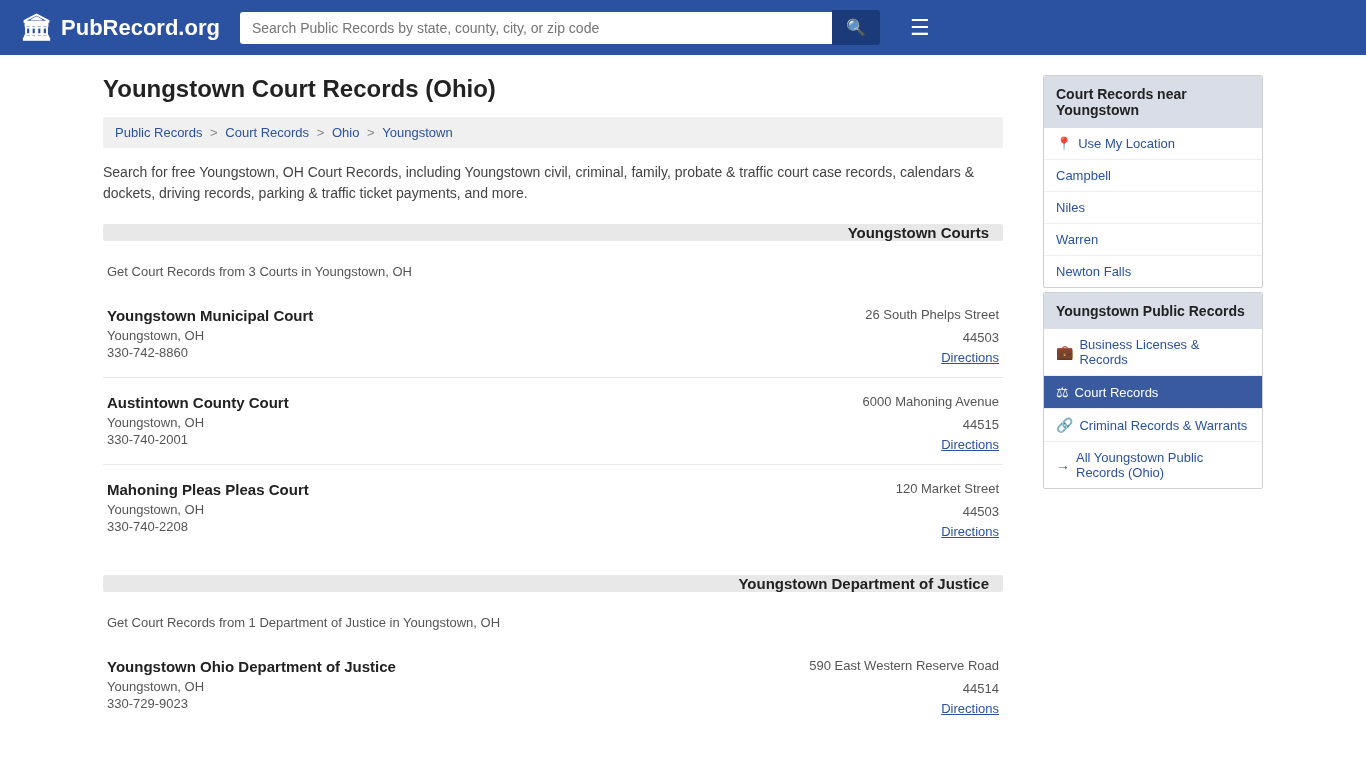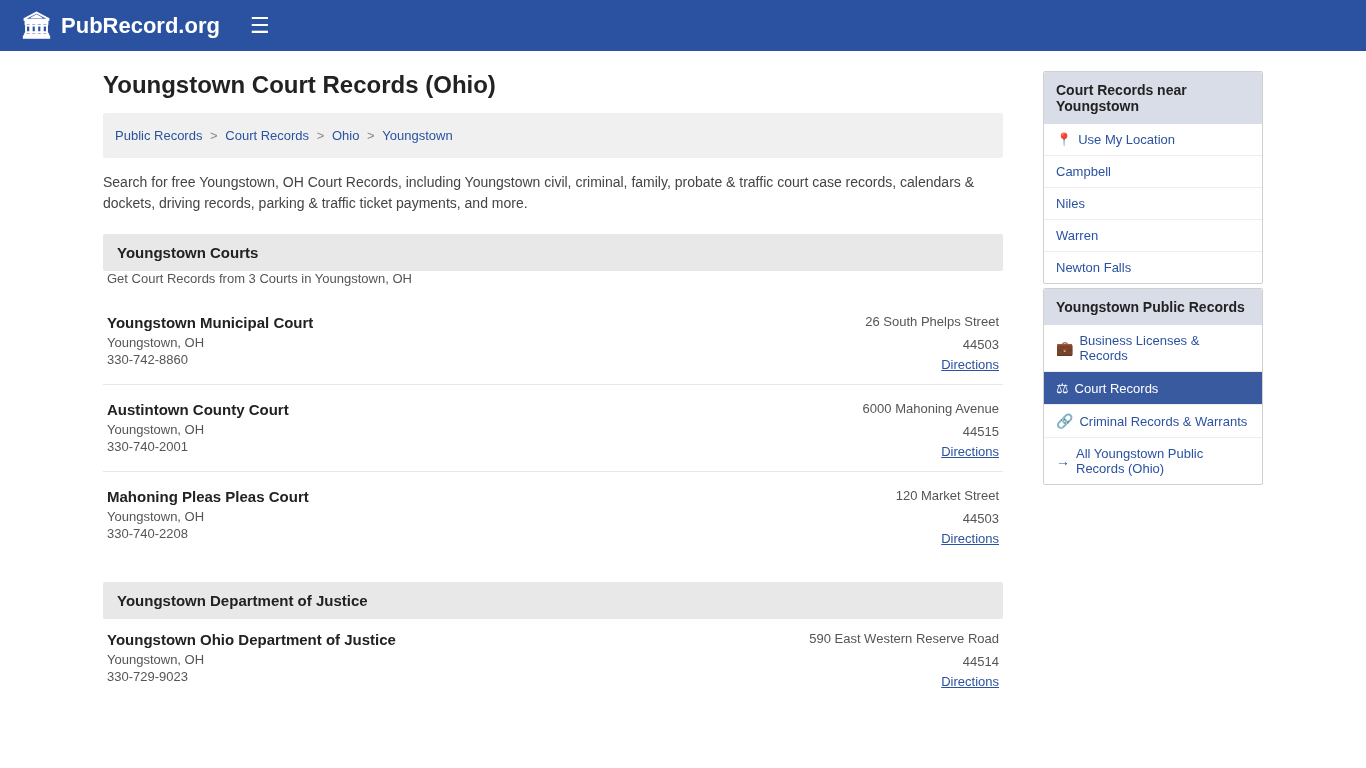--- a/index.html
+++ b/index.html
@@ -70,47 +70,48 @@
       flex: 1;
     }
     #page-title {
       font-size: 24px;
       font-weight: bold;
       color: #222;
       margin-bottom: 14px;
     }
     #breadcrumb {
       background: #f0f0f0;
-      padding: 15px 12px;
+      padding: 8px 12px;
       font-size: 13px;
       color: #555;
       margin-bottom: 14px;
       border-radius: 2px;
     }
     #breadcrumb a {
       color: #2a52a0;
       text-decoration: none;
     }
     #breadcrumb span { margin: 0 4px; color: #888; }
 
     #page-description {
       font-size: 14px;
       color: #444;
       line-height: 1.5;
       margin-bottom: 20px;
     }
 
     .section-header {
       background: #e8e8e8;
-      padding: 10px 14px;
+      padding: 0 14px;
       font-weight: bold;
       font-size: 15px;
       color: #222;
-      margin-bottom: 0;
+      margin-bottom: 23px;
       border-radius: 2px;
+      text-align: right;
     }
 
     .section-desc {
       font-size: 13px;
       color: #555;
       margin-bottom: 16px;
       padding: 0 4px;
     }
 
     .court-entry {
@@ -205,20 +206,24 @@
     .sidebar-location-item:last-child { border-bottom: none; }
   </style>
 </head>
 <body>
 
 <div id="header">
   <a id="logo-area" href="#">
     <span id="logo-icon">🏛</span>
     <span>PubRecord.org</span>
   </a>
+  <div id="search-bar">
+    <input id="search-input" type="text" placeholder="Search Public Records by state, county, city, or zip code" style="">
+    <button id="search-button">🔍</button>
+  </div>
   <span id="menu-icon">☰</span>
 </div>
 
 <div id="main-container">
 
   <div id="content">
 
     <h1 id="page-title">Youngstown Court Records (Ohio)</h1>
 
     <div id="breadcrumb">
@@ -257,20 +262,21 @@
             <div class="court-left">
               <div class="court-name">Mahoning Pleas Pleas Court</div>
               <div class="court-city">Youngstown, OH</div>
               <div class="court-phone">330-740-2208</div>
             </div>
             <div class="court-right"><div class="court-address">120 Market Street</div><div class="court-zip">44503</div><a class="directions-link" href="#">Directions</a></div>
           </div>
         </div>
         <div class="section-block">
           <div class="section-header">Youngstown Department of Justice</div>
+          <p class="section-desc">Get Court Records from 1 Department of Justice in Youngstown, OH</p>
           <div class="court-entry">
             <div class="court-left">
               <div class="court-name">Youngstown Ohio Department of Justice</div>
               <div class="court-city">Youngstown, OH</div>
               <div class="court-phone">330-729-9023</div>
             </div>
             <div class="court-right"><div class="court-address">590 East Western Reserve Road</div><div class="court-zip">44514</div><a class="directions-link" href="#">Directions</a></div>
           </div>
         </div>
       </div>

